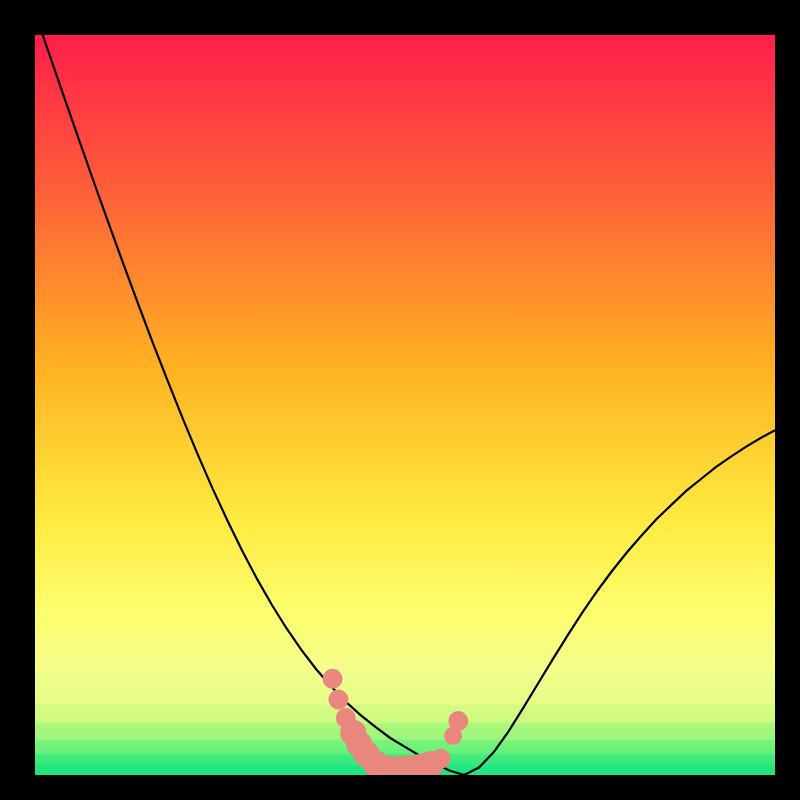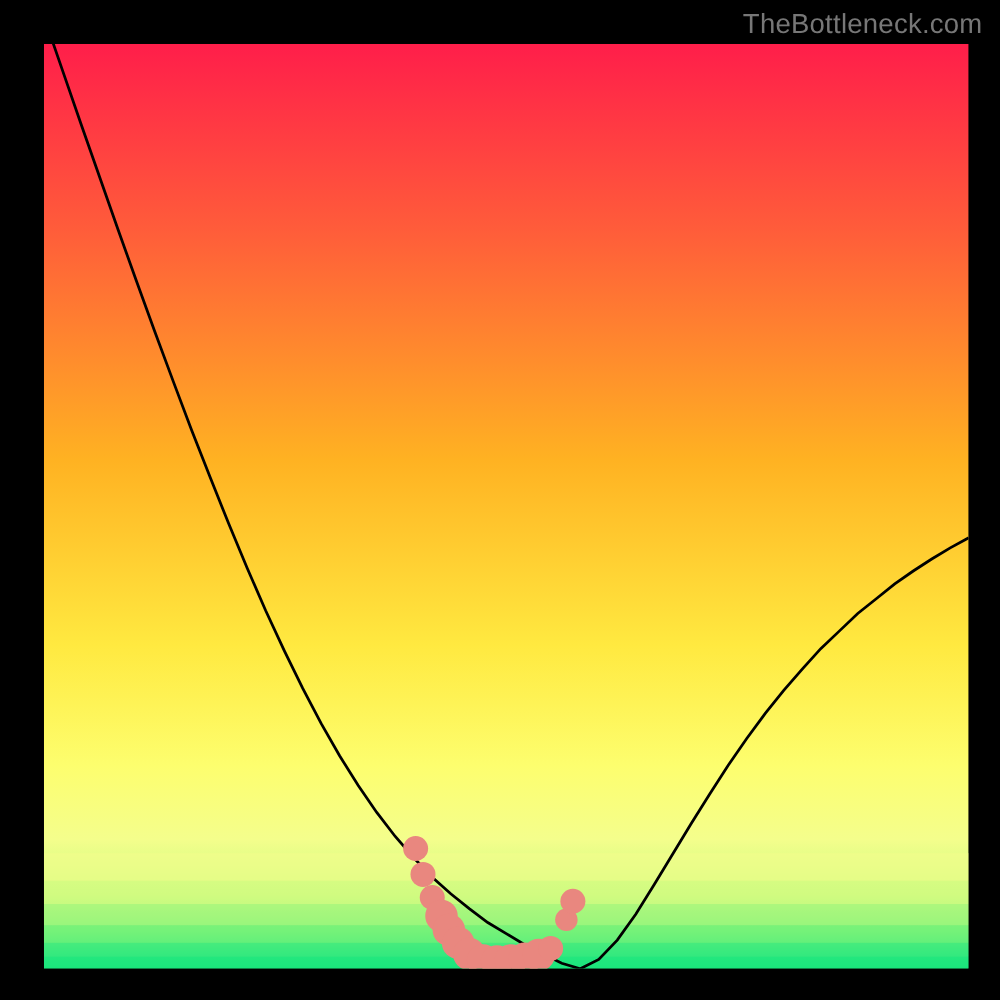--- a/index.html
+++ b/index.html
@@ -36,21 +36,20 @@
     font-weight: 400;
     letter-spacing: 0.2px;
   }
   svg { display: block; }
 </style>
 </head>
 <body>
 
 <div class="frame">
 
-  <div class="attribution">TheBottleneck.com</div>
 
   <div class="plot">
     <svg id="chart-svg" width="740" height="740" viewBox="0 0 740 740">
       <defs>
         <linearGradient id="bg-grad" x1="0" y1="0" x2="0" y2="1">
             <stop offset="0.00%" stop-color="#FF1E4A"></stop>
             <stop offset="20.00%" stop-color="#FF5C3A"></stop>
             <stop offset="45.00%" stop-color="#FFB222"></stop>
             <stop offset="65.00%" stop-color="#FFE940"></stop>
             <stop offset="78.00%" stop-color="#FDFE6E"></stop>

